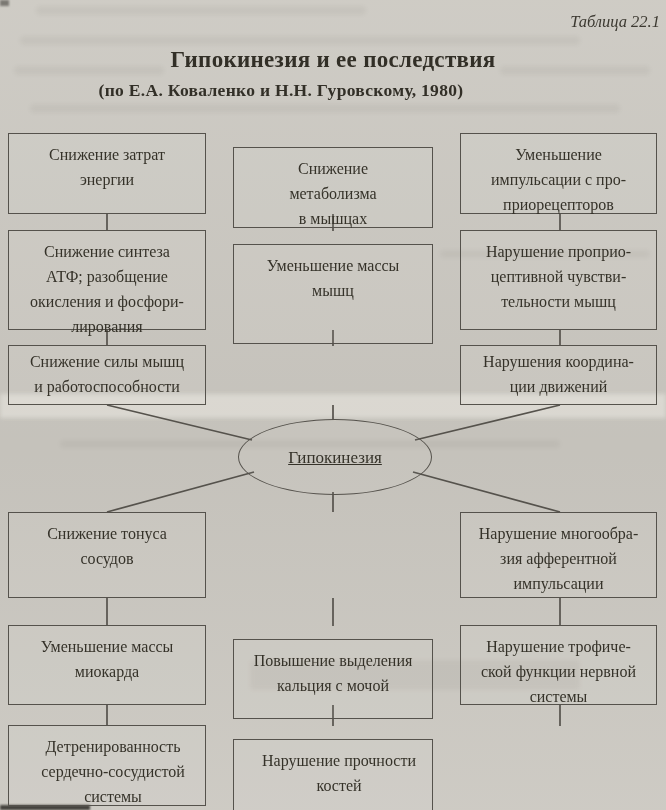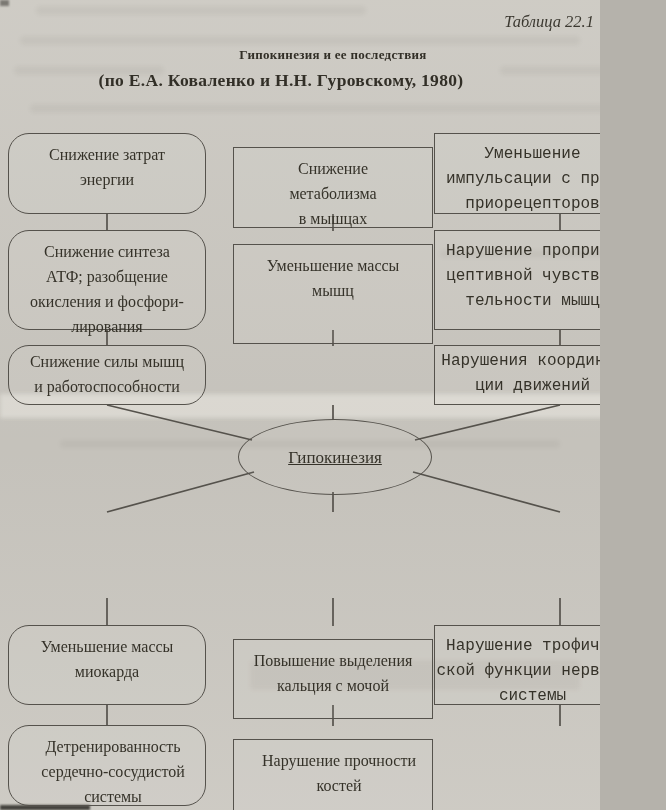--- a/index.html
+++ b/index.html
@@ -7,56 +7,56 @@
     --line:#55524c;
     --text:#353229;
   }
   html,body{margin:0;padding:0;}
   body{
     width:666px;height:810px;
     font-family:"Liberation Serif","DejaVu Serif",serif;
     background:#b5b2ab;
   }
   .page{
-    position:relative;width:600px;height:810px;overflow:hidden;
+    position:relative;width:666px;height:810px;overflow:hidden;
     background:
       linear-gradient(180deg, rgba(255,255,255,.07), rgba(0,0,0,.03) 55%, rgba(255,255,255,.05)),
       var(--background);
     color:var(--text);
   }
   
   .band{position:absolute;left:0;width:666px;background:rgba(243,241,236,.45);filter:blur(2px);}
   .bleed{position:absolute;background:#4a473e;opacity:.055;filter:blur(2px);border-radius:4px;}
   .gutter-shadow{position:absolute;background:#45433e;filter:blur(1px);}
   
   .table-label{
     position:absolute;top:12px;right:6px;width:300px;
     font-style:italic;font-size:16.5px;text-align:right;color:#3c3931;
   }
   .title-wrap{position:absolute;top:47px;left:0;width:666px;text-align:center;}
-  .title-line1{font-weight:bold;font-size:13px;letter-spacing:.3px;color:#322f27;}
+  .title-line1{font-weight:bold;font-size:23px;letter-spacing:.3px;color:#322f27;}
   .title-line2{font-weight:bold;font-size:17.5px;letter-spacing:.3px;color:#322f27;
     position:relative;left:-52px;margin-top:7px;}
   
   .node{
     position:absolute;box-sizing:border-box;
     border:1.7px solid var(--line);
     background:rgba(255,255,255,.055);
     text-align:center;
   }
   .node-label{
     white-space:pre-line;
     font-size:16px;line-height:25px;color:var(--text);
     display:block;padding-top:8px;
   }
   .r3 .node-label{padding-top:3px;}
   .r3-mid .node-label{padding-top:15px;}
-  .col1{left:8px;width:198px;border-radius:21px;}
+  .col1{left:8px;width:198px;}
   .col2{left:233px;width:200px;margin-top:14px;}
-  .col3{left:434px;width:197px;font-family:Liberation Mono, monospace;}
+  .col3{left:460px;width:197px;}
   .r1{top:133px;height:81px;}
   .r2{top:230px;height:100px;}
   .r3{top:345px;height:60px;}
   .b1{top:512px;height:86px;}
   .b2{top:625px;height:80px;}
   .b3{top:725px;height:81px;padding-left:12px;}
   .ellipse{
     position:absolute;left:238px;top:419px;width:192px;height:74px;
     border:1.7px solid var(--line);border-radius:50%;
     background:rgba(255,255,255,.04);
@@ -147,20 +147,29 @@
     </div>
   <div class="node col3 r3">
     <span class="node-label">Нарушения координа-
 ции движений</span>
     </div>
 
   <div class="ellipse">
     <span class="node-label">Гипокинезия</span>
   </div>
 
+  <div class="node col1 b1">
+    <span class="node-label">Снижение тонуса
+сосудов</span>
+    </div>
+  <div class="node col3 b1">
+    <span class="node-label">Нарушение многообра-
+зия афферентной
+импульсации</span>
+    </div>
 
   <div class="node col1 b2">
     <span class="node-label">Уменьшение массы
 миокарда</span>
     </div>
   <div class="node col2 b2">
     <span class="node-label">Повышение выделения
 кальция с мочой</span>
     </div>
   <div class="node col3 b2">

